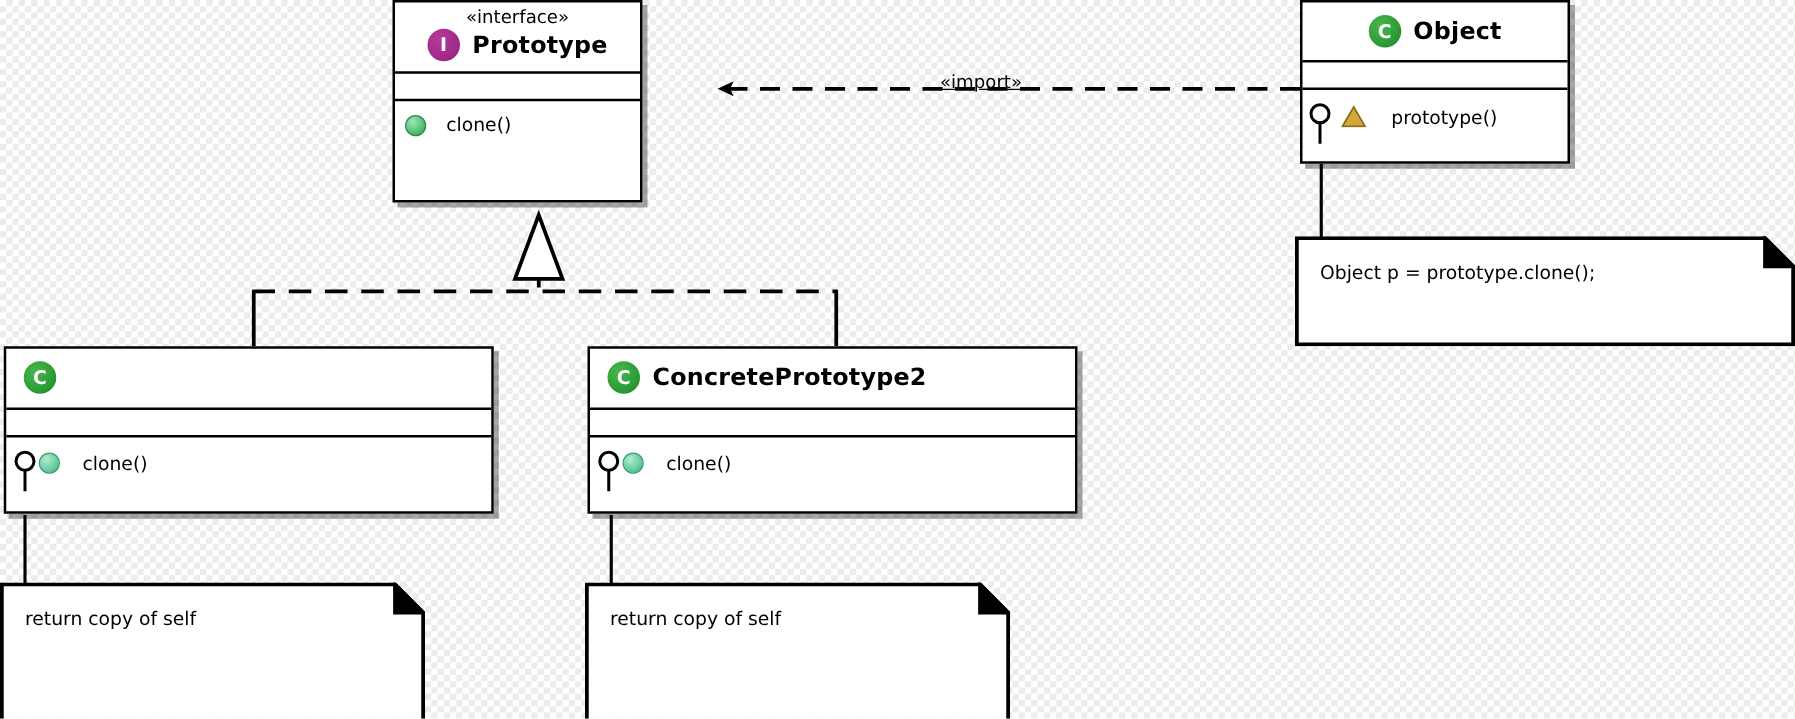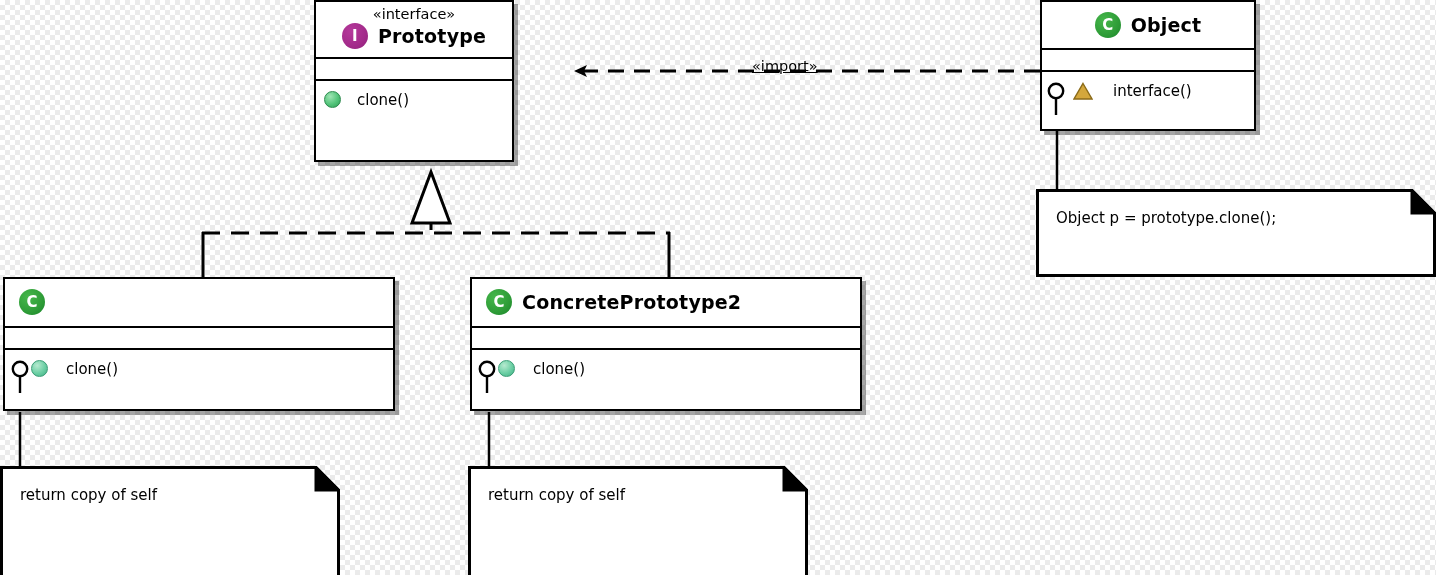--- a/index.html
+++ b/index.html
@@ -57,20 +57,21 @@
     font-size: 19px;
     font-weight: bold;
     color: #000;
     letter-spacing: 0.2px;
   }
   .empty-section {
     height: 22px;
   }
   .member-row {
     display: flex;
+    align-items: center;
     padding: 10px 10px 10px 8px;
     gap: 8px;
     position: relative;
   }
   .member-label {
     font-size: 15px;
     color: #000;
     margin-left: 8px;
   }
   .members-section {
@@ -205,21 +206,21 @@
     <div class="uml-section empty-section"></div>
     <div class="uml-section members-section">
       <div class="member-row" style="padding-left:5px;">
         <svg class="lollipop" width="18" height="34" viewBox="0 0 18 34">
           <circle cx="9" cy="9" r="7.2" fill="#ffffff" stroke="#000000" stroke-width="2.4"></circle>
           <line x1="9" y1="16.5" x2="9" y2="33" stroke="#000000" stroke-width="2.4"></line>
         </svg>
         <svg class="warn-tri" width="20" height="18" viewBox="0 0 20 18" style="margin-bottom:12px;">
           <polygon points="10,1.5 19,17 1,17" fill="#d4a73c" stroke="#8a6a18" stroke-width="1.4"></polygon>
         </svg>
-        <span class="member-label" style="margin-left:12px; margin-bottom:10px;">interface()</span>
+        <span class="member-label" style="margin-left:12px; margin-bottom:10px;">prototype()</span>
       </div>
     </div>
   </div>
 
   <div class="uml-class" style="left:3px; top:277px; width:392px; height:134px;">
     <div class="uml-section uml-header" style="padding-top:10px; padding-bottom:11px; text-align:left; padding-left:14px;">
       <div class="title-row" style="justify-content:flex-start;">
         <span class="icon-circle icon-class">C</span>
       </div>
     </div>

